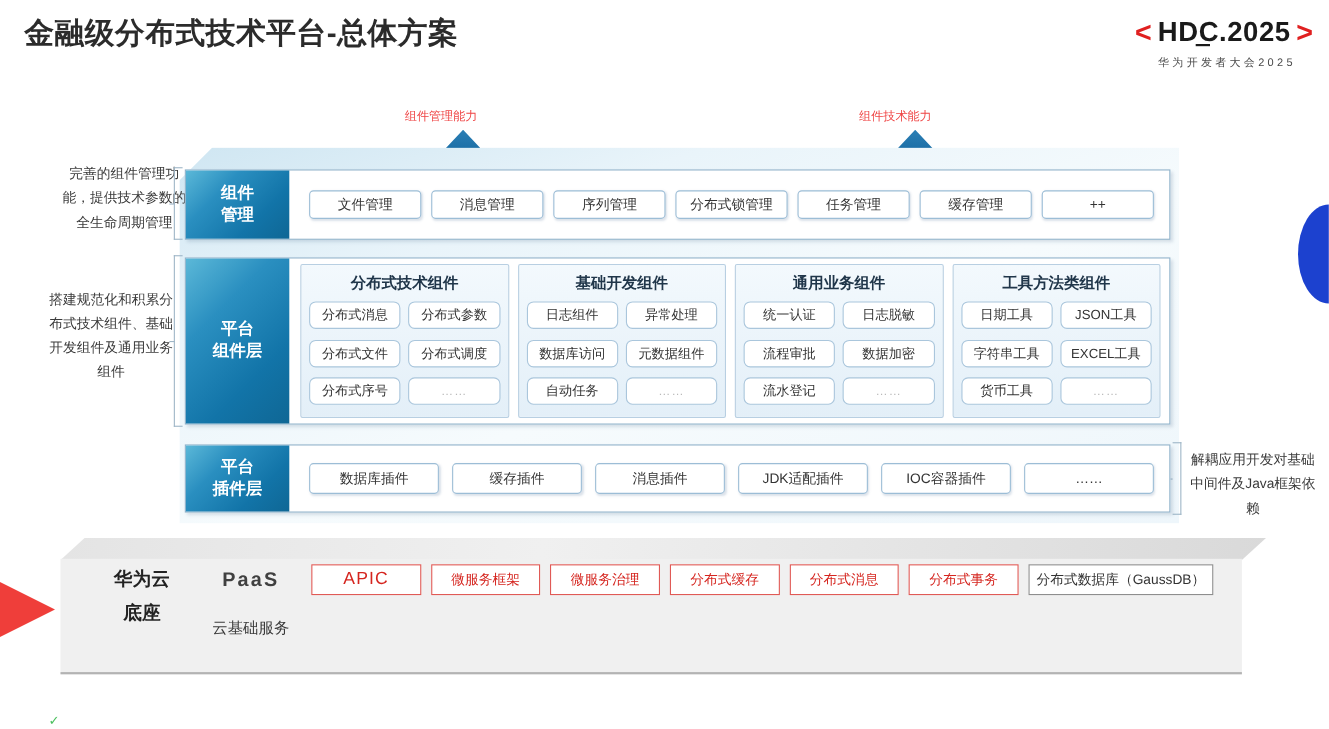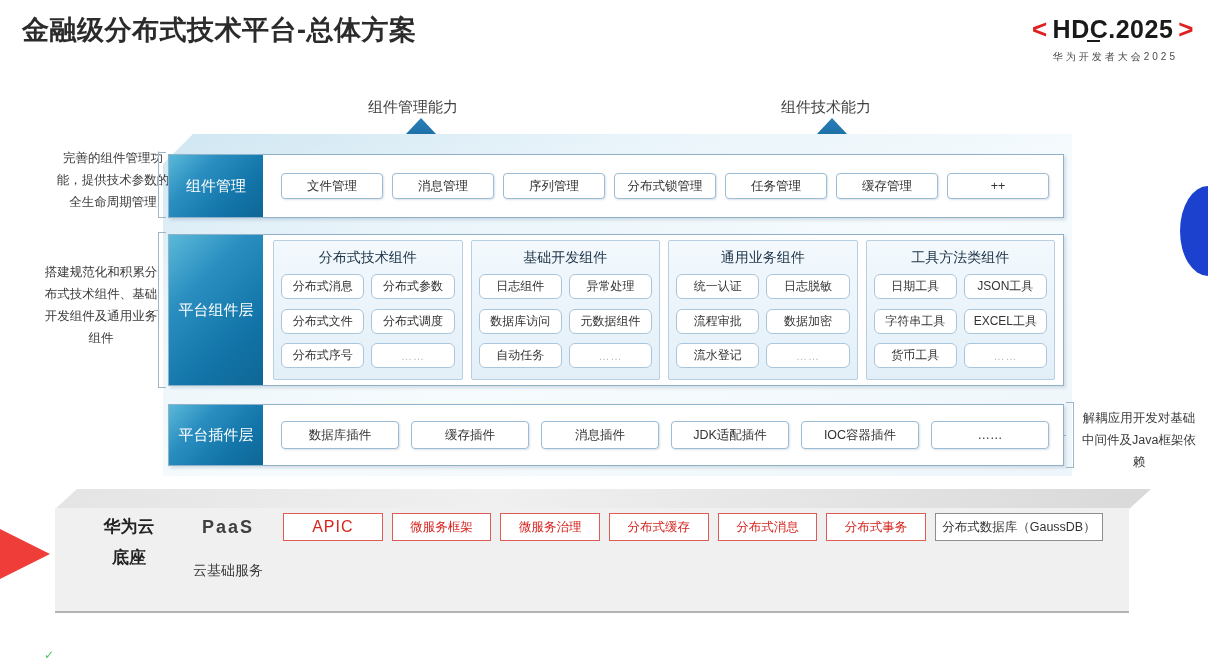--- a/index.html
+++ b/index.html
@@ -73,22 +73,22 @@
     position: absolute;
     right: -28px; top: 186px;
     width: 56px; height: 90px;
     background: #1c41cf;
     border-radius: 50%;
   }
 
   
   .arrow-label {
     position: absolute;
-    font-size: 15px;
-    color: #404040;
+    font-size: 11px;
+    color: #ef4444;
     white-space: nowrap;
   }
   .up-arrow {
     position: absolute;
     width: 38px; height: 48px;
     background: linear-gradient(180deg, #2b7fb5 0%, #1668a0 55%, #14608f 100%);
     clip-path: polygon(50% 0%, 100% 42%, 72% 42%, 72% 100%, 28% 100%, 28% 42%, 0% 42%);
   }
 
   
@@ -108,24 +108,26 @@
     border: 1px solid #8fb2ca;
     box-shadow: 2px 2px 3px rgba(90,120,150,0.22);
     box-sizing: border-box;
   }
   .layer-title {
     flex: 0 0 auto;
     color: #ffffff;
     font-size: 15px;
     line-height: 1.35;
     display: flex;
+    flex-direction: column;
     align-items: center;
     justify-content: center;
     text-align: center;
     background: linear-gradient(135deg, #5bb8d8 0%, #2a8fc0 32%, #1274a8 70%, #0f6795 100%);
+    font-weight: bold;
   }
   .layer-body {
     flex: 1 1 auto;
     display: flex;
     align-items: center;
     box-sizing: border-box;
   }
 
   
   #layer-component-management { left: 168px; top: 154px; width: 896px; height: 64px; }
@@ -165,21 +167,21 @@
     background: linear-gradient(180deg, #f3f9fd 0%, #e3eff8 100%);
     border-radius: 2px;
     padding: 5px 7px 6px 7px;
     box-sizing: border-box;
     display: flex;
     flex-direction: column;
   }
   .group-title {
     text-align: center;
     font-size: 14px;
-    font-weight: normal;
+    font-weight: bold;
     color: #20364a;
     margin: 3px 0 7px 0;
     white-space: nowrap;
   }
   .group-grid {
     display: grid;
     grid-template-columns: 1fr 1fr;
     gap: 5px 7px;
     flex: 1 1 auto;
   }

